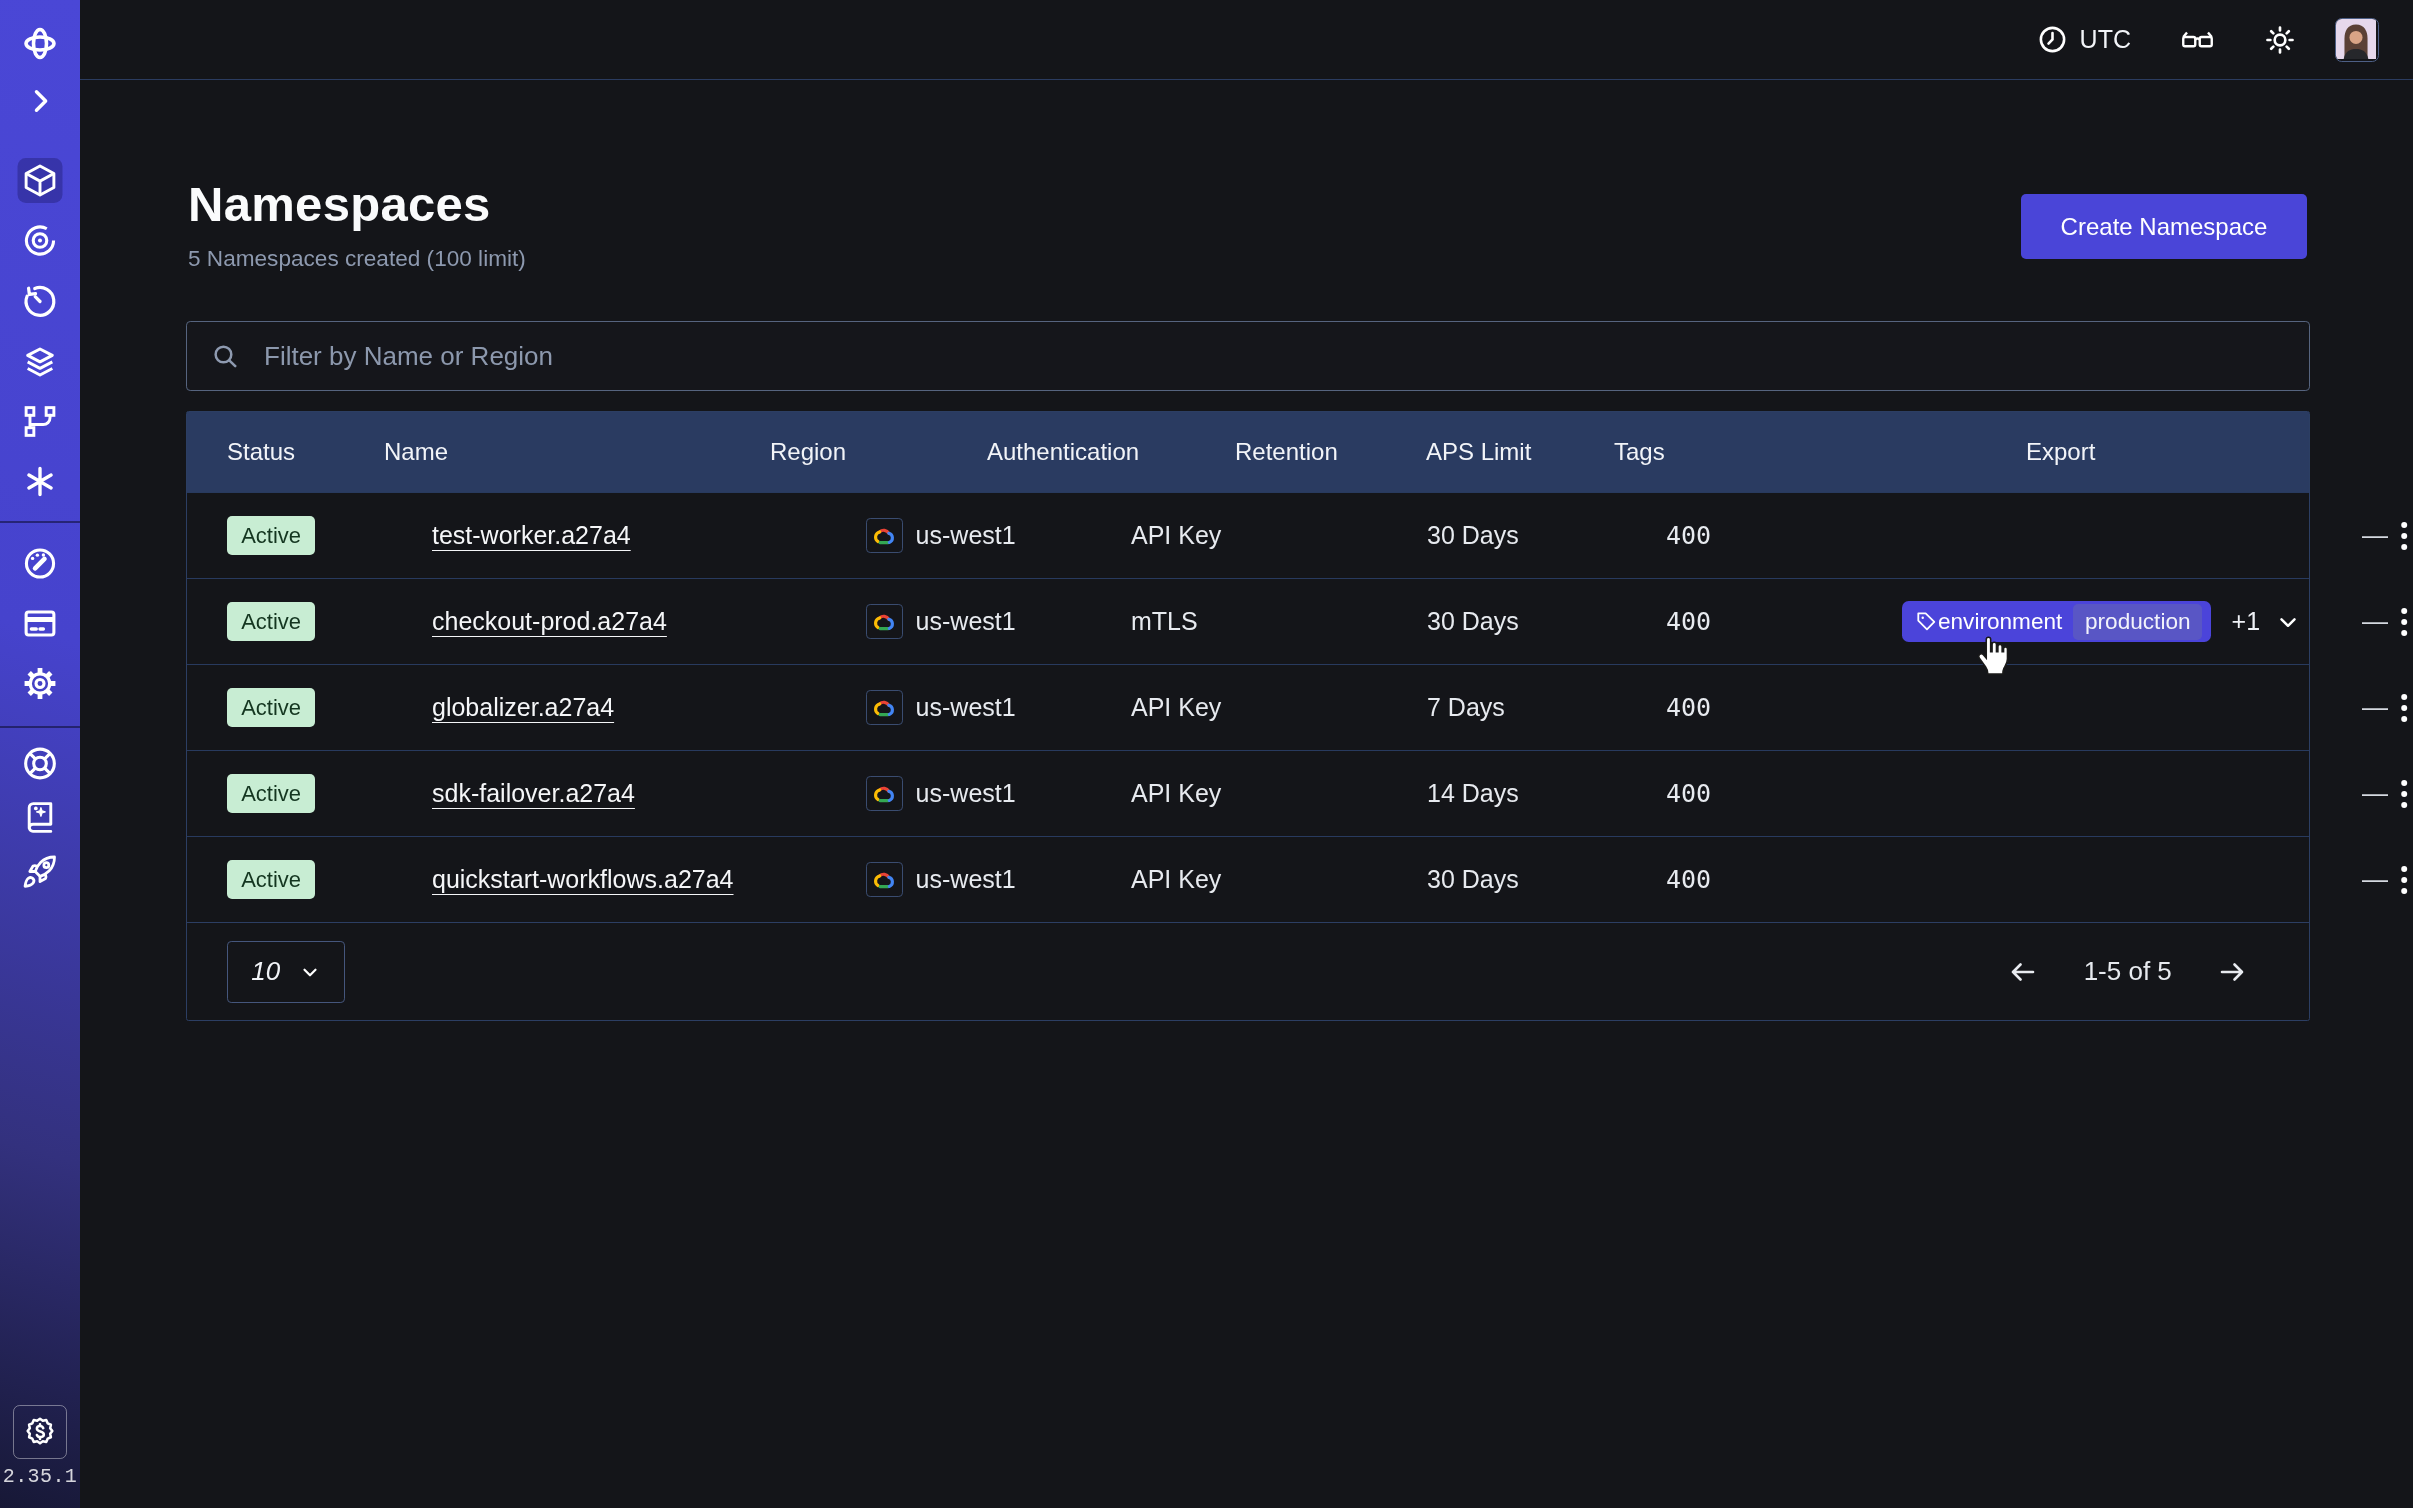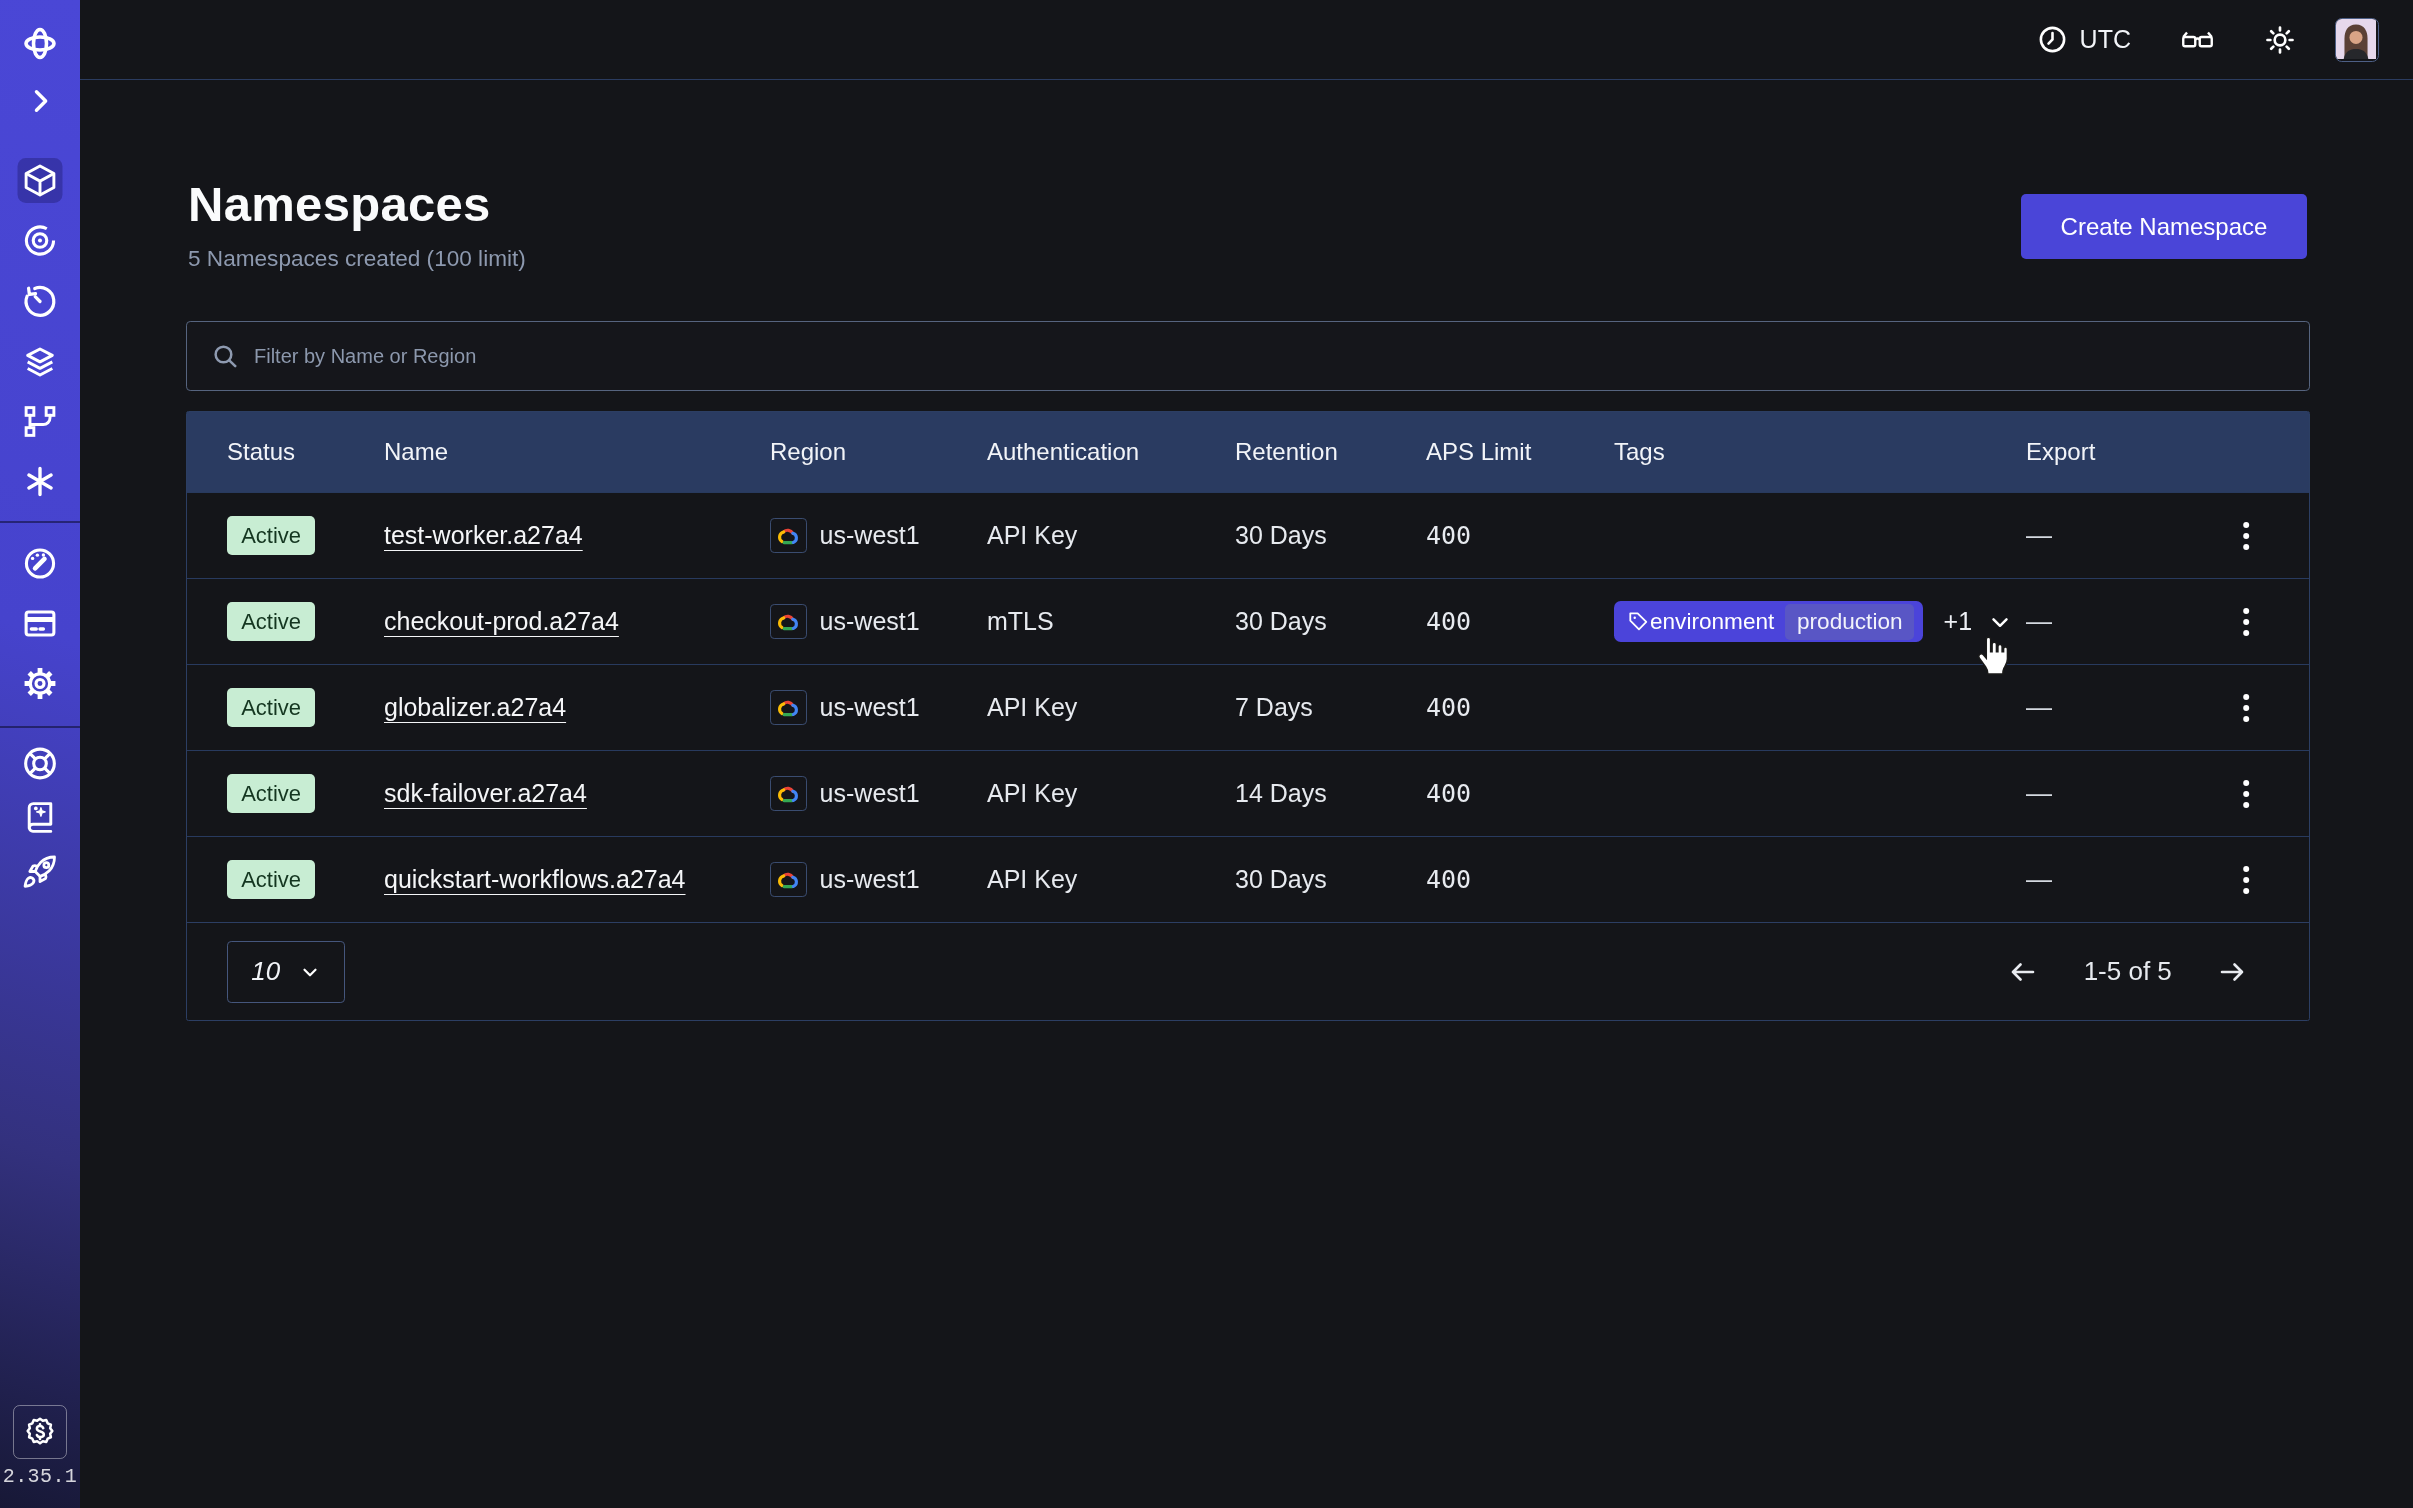--- a/index.html
+++ b/index.html
@@ -34,31 +34,31 @@
     color:#fafbfc; letter-spacing:0.3px; }
   .page-subtitle { position:absolute; left:188px; top:246px; font-size:22.6px; color:#8d99af; }
   .create-btn { position:absolute; left:2021px; top:194px; height:65px; width:286px;
     background:#4a45d8; border:none; border-radius:5px; color:#fff; font-size:24px;
     font-family:"Liberation Sans", sans-serif; cursor:pointer; }
 
   
   .search-wrap { position:absolute; left:186px; top:321px; width:2124px; height:70px;
     border:1.7px solid #56647f; border-radius:4.2px; display:flex; align-items:center;
     padding:0 23.5px; background:#15161b; }
-  .search-wrap input { flex:1; margin-left:15px; background:transparent; border:none; outline:none;
-    font-size:20px; color:#e9ecf1; font-family:"Liberation Sans", sans-serif; }
+  .search-wrap input { flex:1; margin-left:25px; background:transparent; border:none; outline:none;
+    font-size:26px; color:#e9ecf1; font-family:"Liberation Sans", sans-serif; }
   .search-wrap input::placeholder { color:#8c98ad; }
 
   
   .table { position:absolute; left:186px; top:411px; width:2124px;
     border:1.7px solid #2c3e63; border-radius:2.5px; background:#141519; }
   .tgrid { display:grid; grid-template-columns:157px 386px 217px 248px 191px 149px 451px 1fr;
     align-items:center; padding:0 40px; }
   .thead { height:80px; background:#2a3b61; font-size:24px; font-weight:500; color:#f2f4f8; }
-  .trow { height:86px; border-top:1.7px solid #283a5e; font-size:25px; color:#e7eaef; }
+  .trow { height:86px; border-top:1.7px solid #283a5e; font-size:25px; color:#e7eaef;gap:48px; }
   .badge { display:inline-block; padding:6.7px 14.2px; background:#c8edd3; color:#143620;
     border-radius:5px; font-size:22px; font-weight:500; }
   .name-link { color:#f5f6f8; text-decoration:underline; text-underline-offset:5.9px;
     text-decoration-thickness:1.3px; cursor:pointer; }
   .region-cell { display:flex; align-items:center; gap:12.6px; }
   .gcp-box { width:37px; height:35px; border:1.7px solid #3a4c70; border-radius:4.2px;
     display:flex; align-items:center; justify-content:center; }
   .aps { width:103px; text-align:right; font-family:"DejaVu Sans Mono", monospace; font-size:25px; }
   .tags-cell { padding-left:39px; display:flex; align-items:center; }
   .tag-pill { display:inline-flex; align-items:center; height:41px; background:#4b44da;

